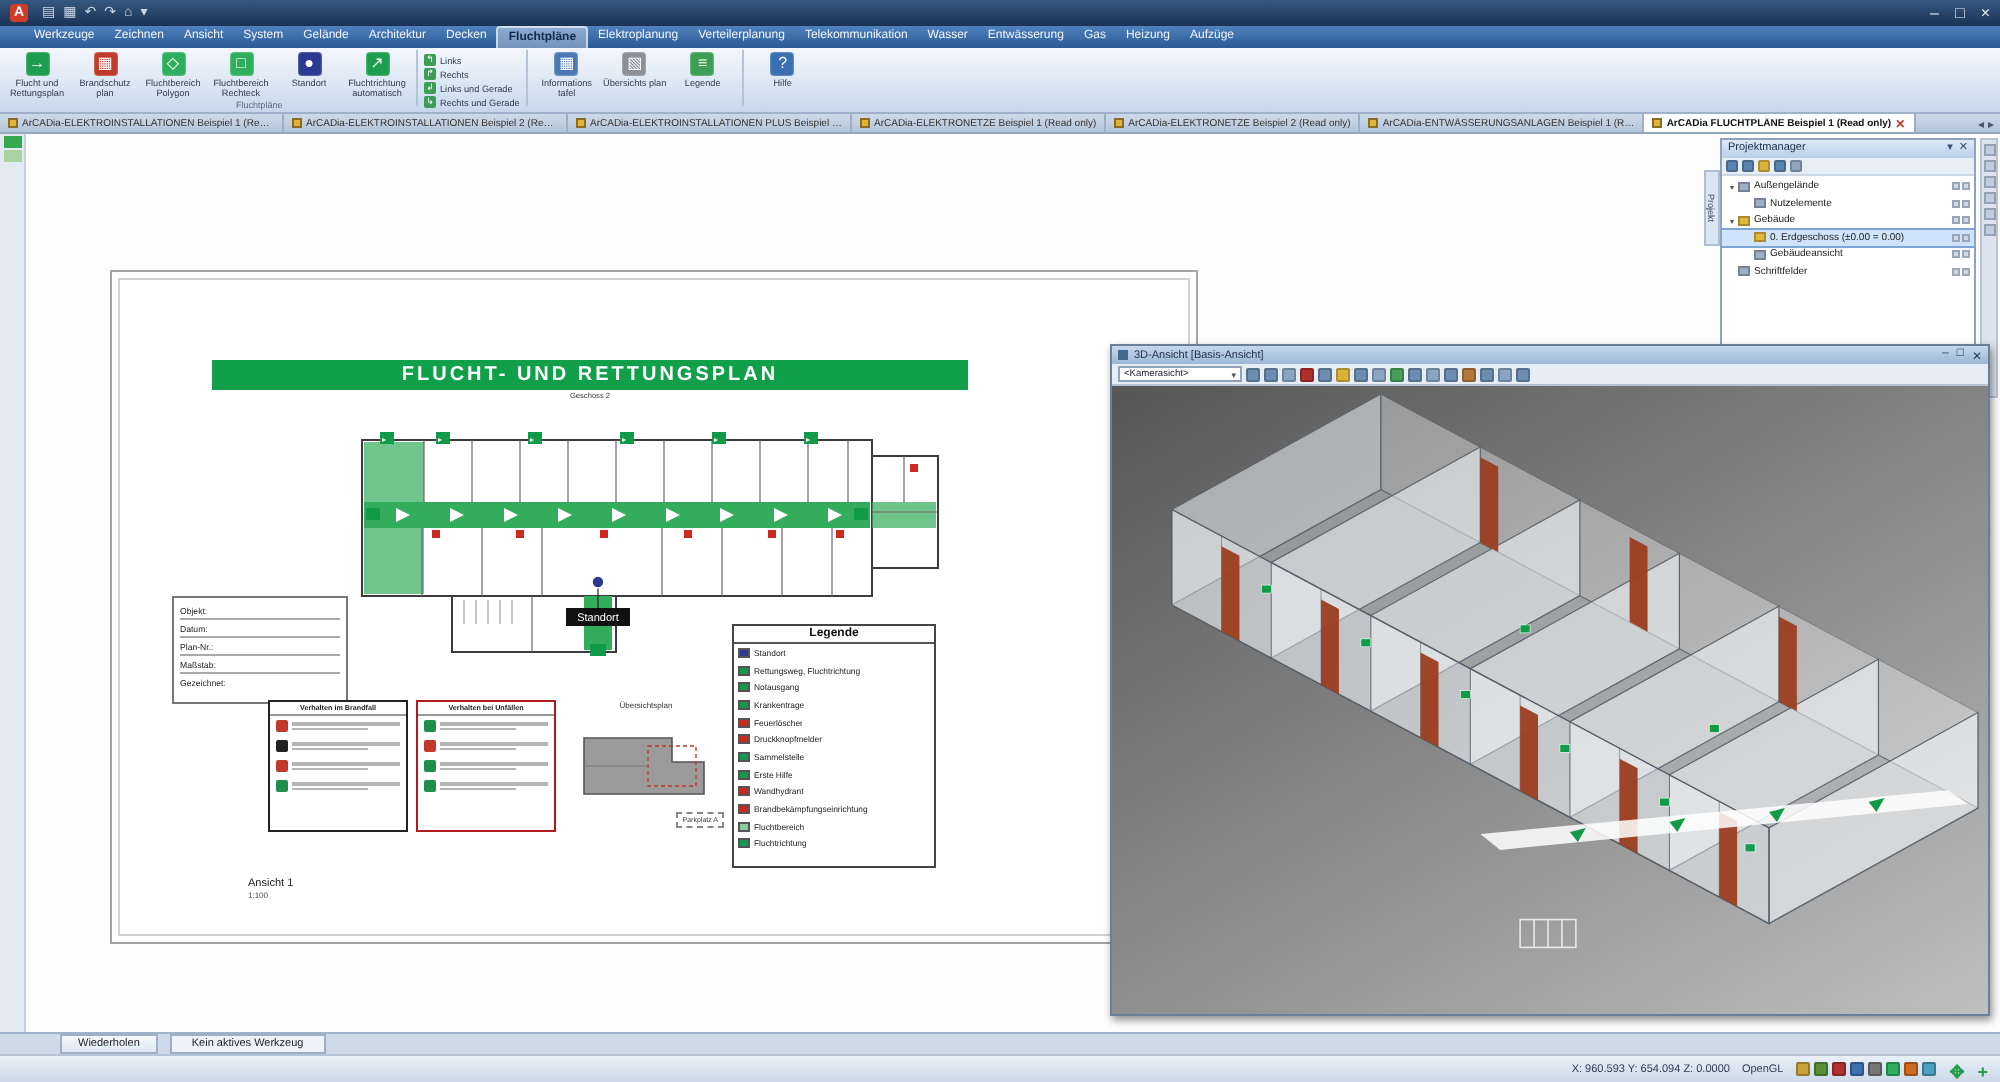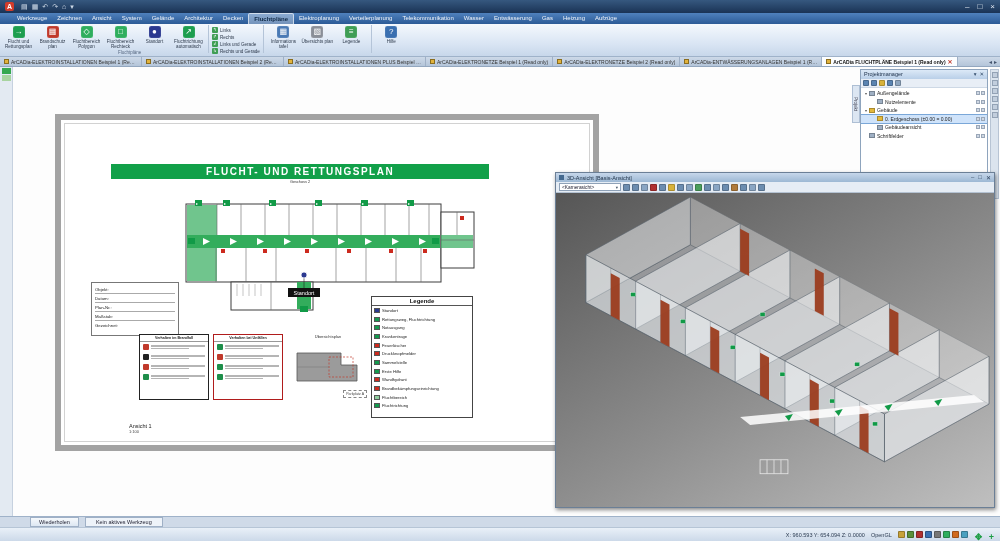--- a/index.html
+++ b/index.html
@@ -48,21 +48,21 @@
   .dtab-scroll{margin-left:auto;display:flex;gap:2px;padding:0 3px;font-size:6px;color:#44556e;align-items:center;}
 
   
   .workspace{position:absolute;top:67px;left:0;width:1000px;height:449px;background:#fdfdfd;overflow:hidden;}
   .left-strip{position:absolute;left:0;top:0;width:13px;height:449px;background:#e3eaf2;border-right:1px solid #c6d1df;}
   .mini-palette div{width:9px;height:6px;margin:1px 0 0 2px;}
   .cross-v{position:absolute;left:508px;top:83px;width:1px;height:112px;background:#c6c6c6;}
   .cross-h{position:absolute;left:478px;top:146px;width:58px;height:1px;background:#c6c6c6;}
 
   
-  .sheet{position:absolute;left:55px;top:47px;width:544px;height:337px;background:#fff;border:6px solid #a3a3a3;}
+  .sheet{position:absolute;left:55px;top:68px;width:544px;height:337px;background:#fff;border:1px solid #a3a3a3;}
   .sheet-inner{position:absolute;inset:3px;border:1px solid #d2d2d2;}
   .plan-title{position:absolute;left:50px;top:44px;width:378px;height:15px;background:#11a049;color:#fff;
     font-weight:bold;font-size:10px;letter-spacing:1.5px;text-align:center;line-height:15px;}
   .plan-subtitle{position:absolute;left:50px;top:60px;width:378px;text-align:center;font-size:3.8px;color:#333;}
   .floorplan{position:absolute;left:50px;top:66px;width:378px;height:140px;}
   .form-box{position:absolute;left:30px;top:162px;width:88px;height:54px;border:1px solid #777;
     font-size:4.3px;color:#222;padding:2px 3px;}
   .form-row{border-bottom:1px solid #aaa;height:9px;line-height:9px;white-space:nowrap;overflow:hidden;}
   .form-row:last-child{border-bottom:none;}
   .ipanel{position:absolute;top:214px;width:70px;height:66px;background:#fff;}

